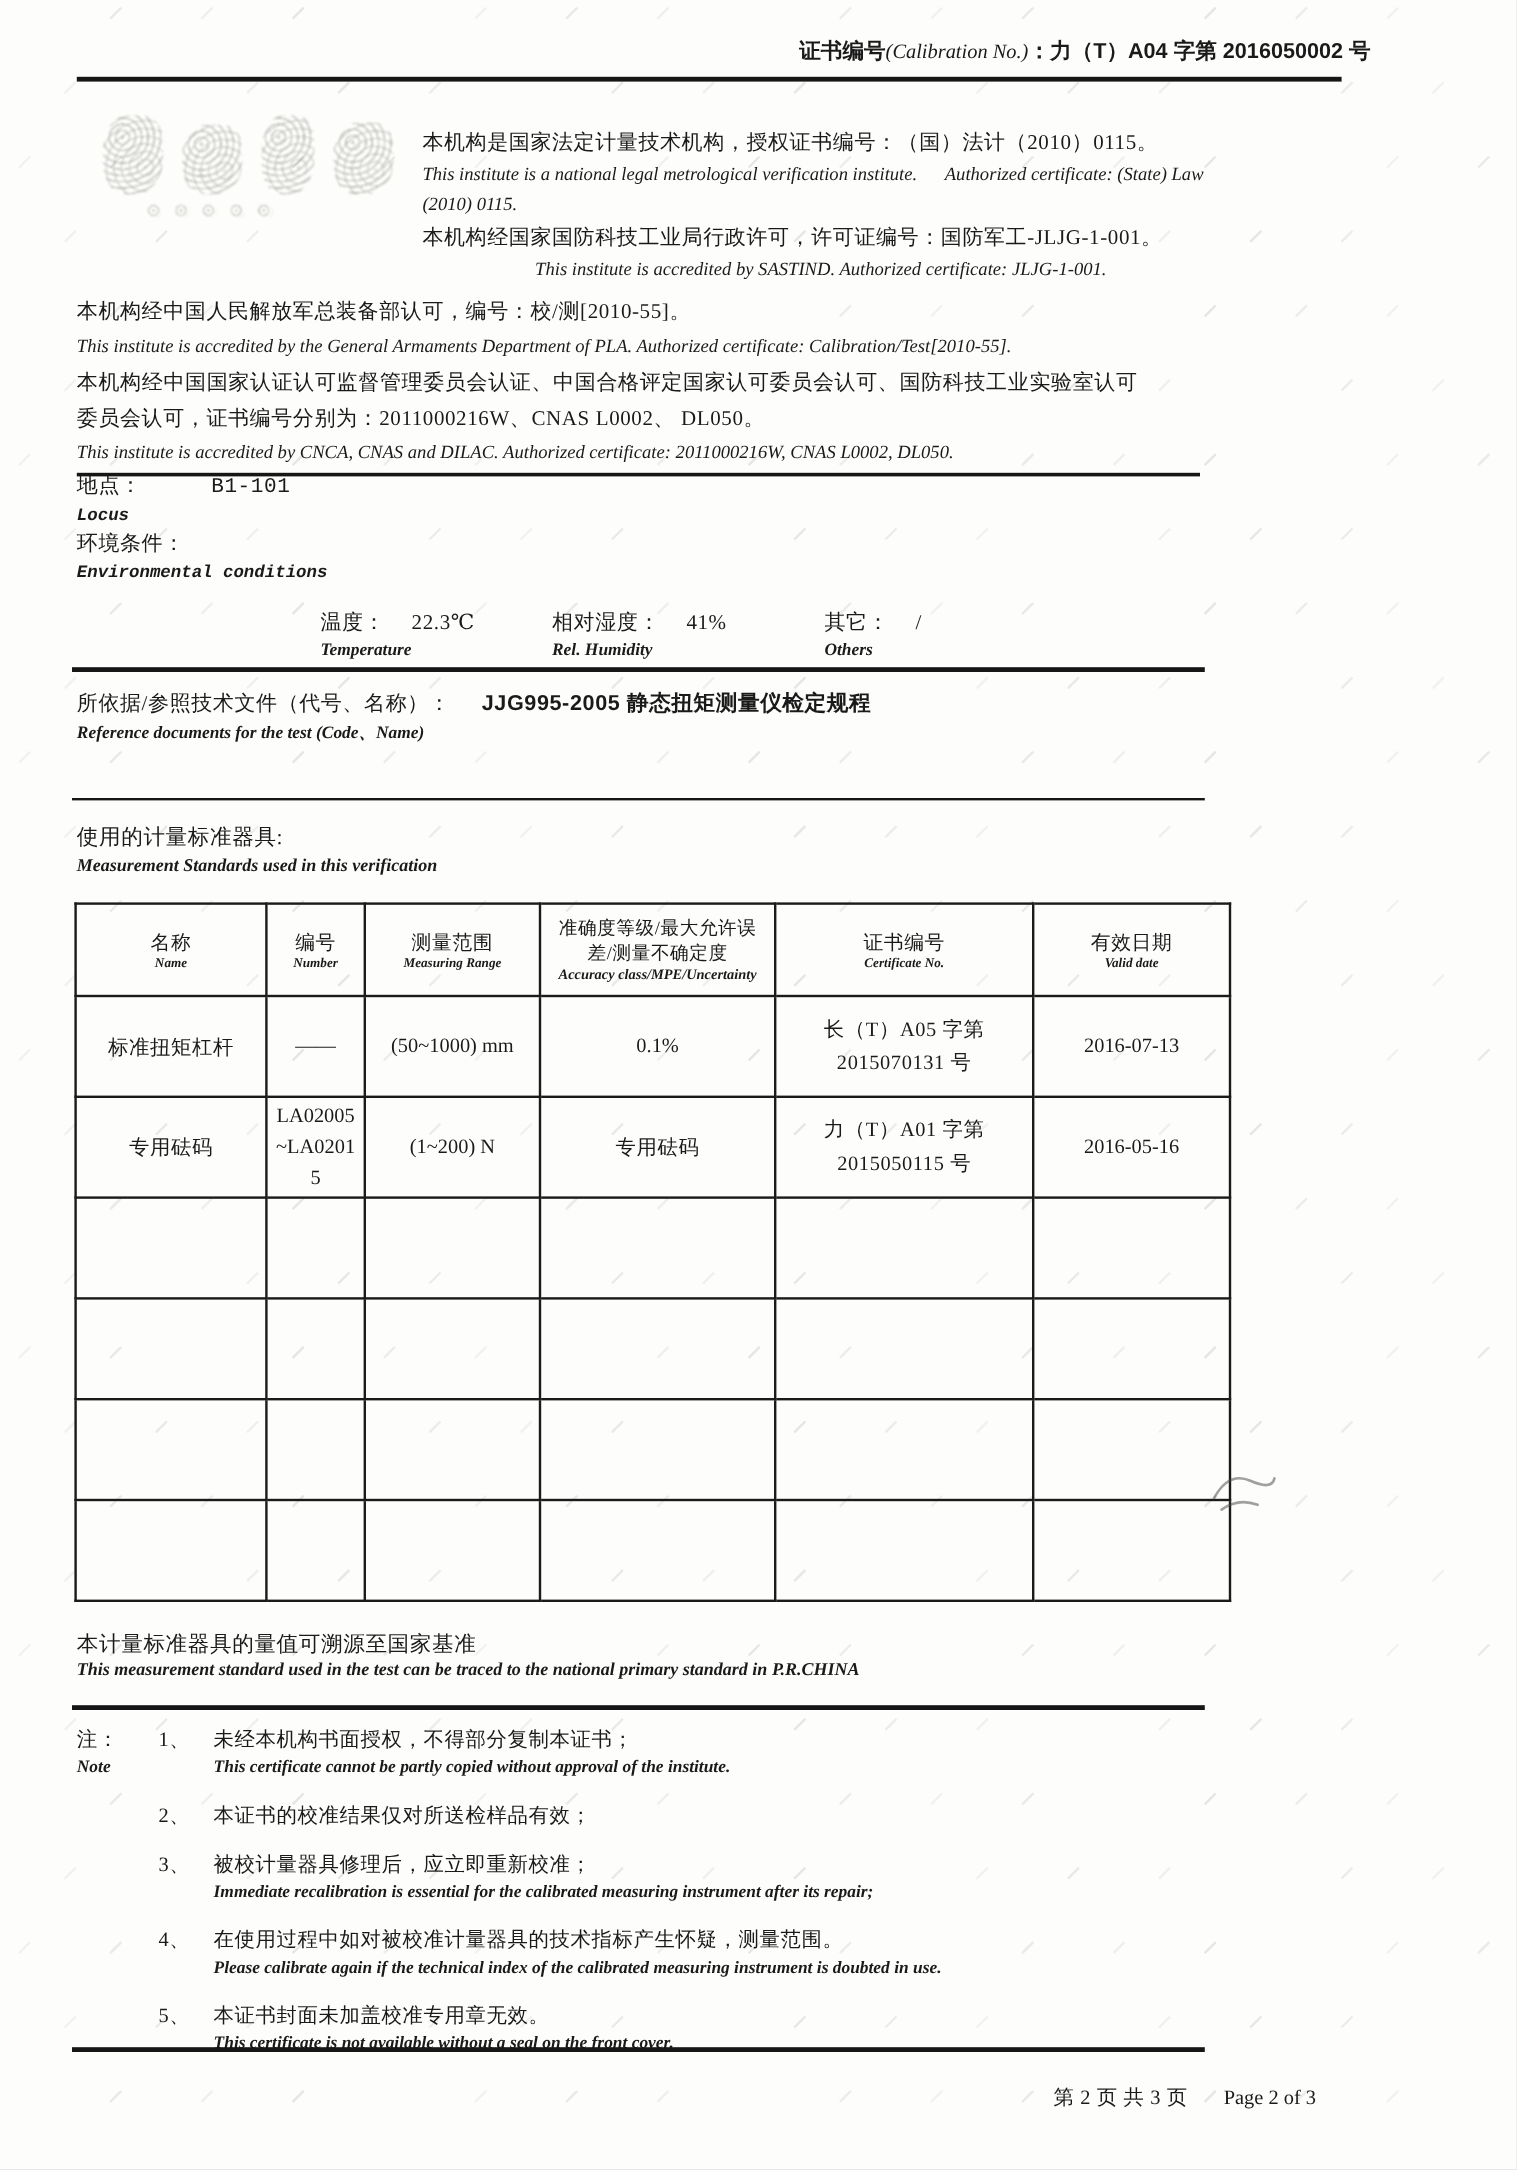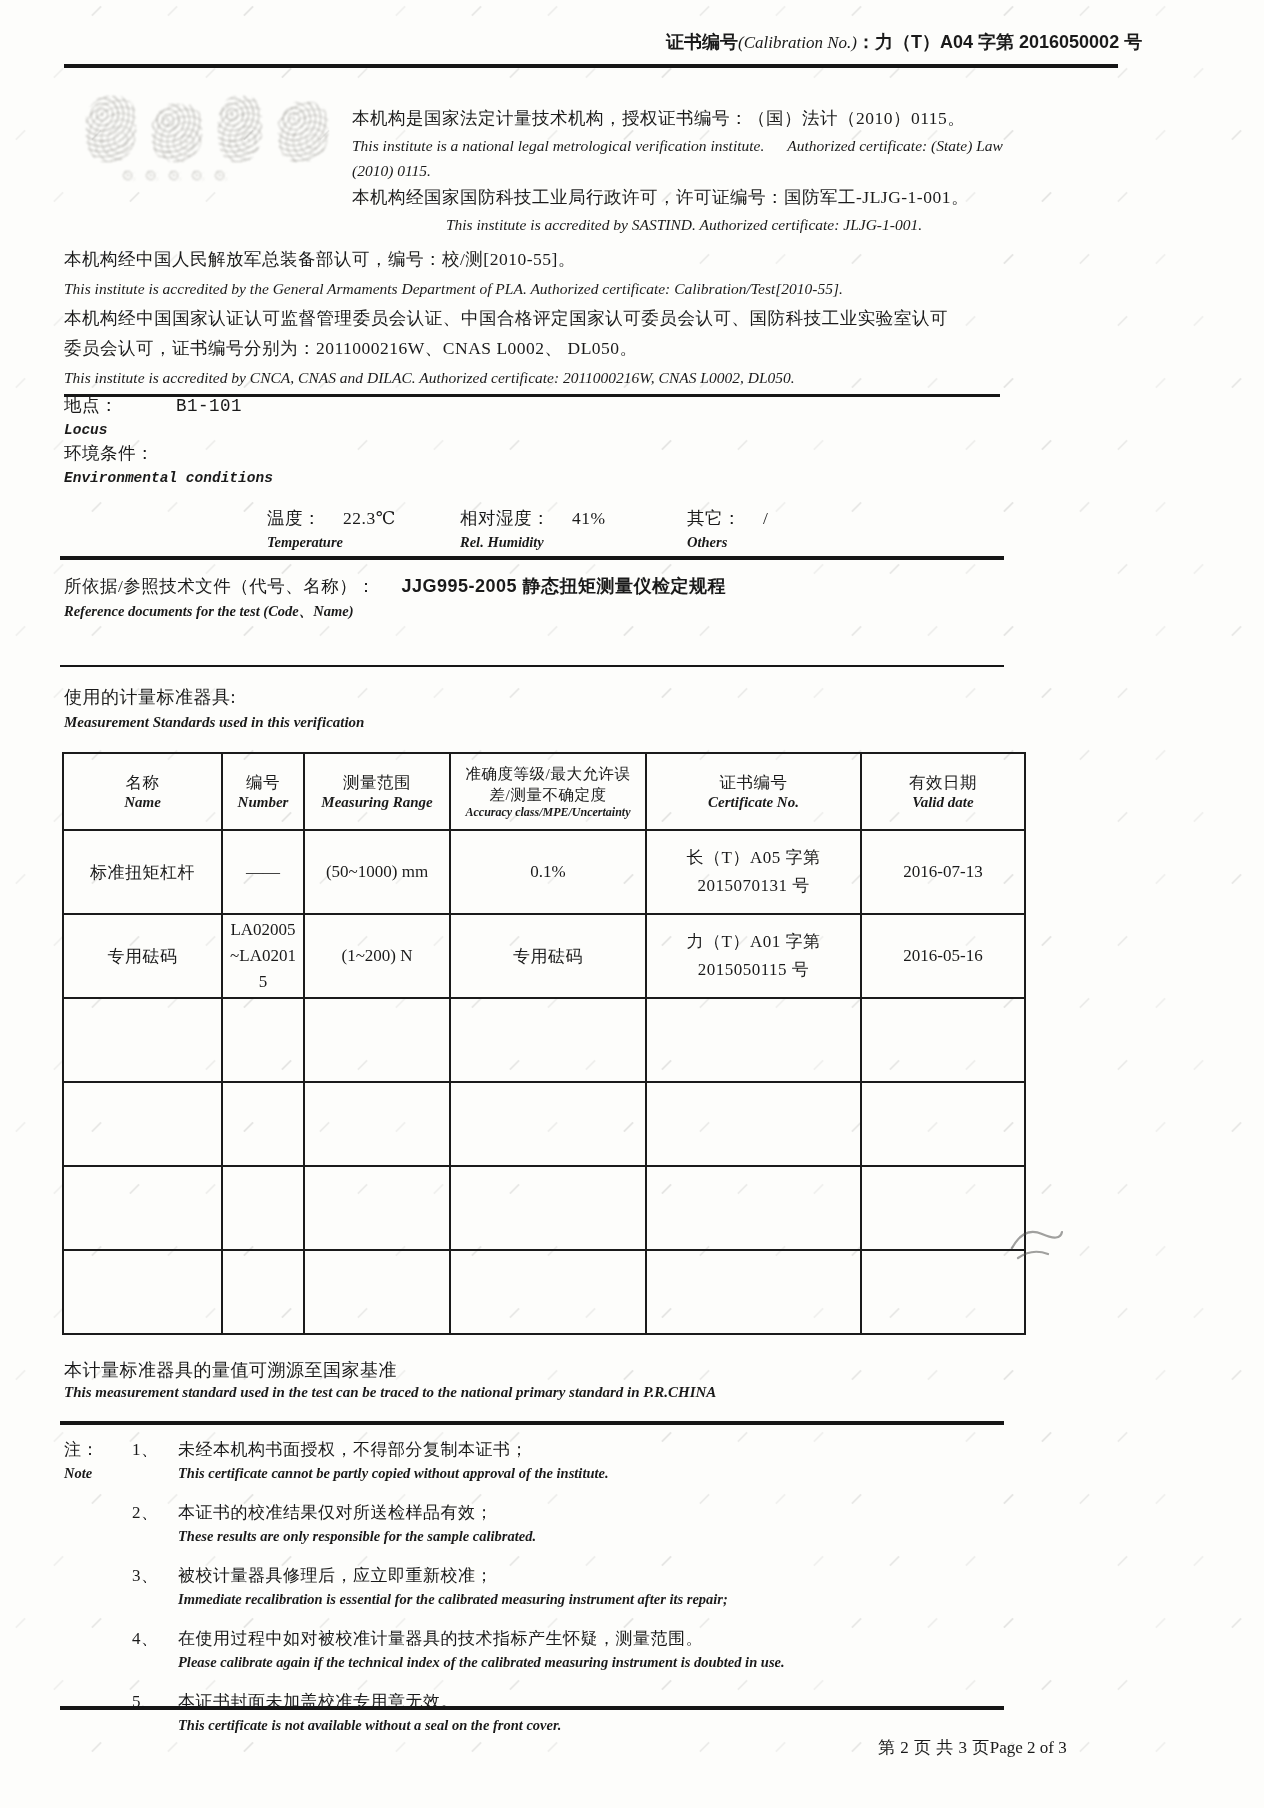--- a/index.html
+++ b/index.html
@@ -78,21 +78,21 @@
   }
   .std-table td, .std-table th {
     border: 2px solid #1b1b1b;
     text-align: center; vertical-align: middle;
     padding: 2px 6px;
     font-weight: normal;
   }
   .std-table th { height: 77px; }
   .std-table td { height: 84px; font-size: 17px; }
   .th-zh { font-size: 16.5px; line-height: 22px; letter-spacing: .5px; }
-  .th-en { font-size: 15px; }
+  .th-en { font-size: 11px; }
   .th-small .th-zh { font-size: 15.5px; line-height: 21px; }
   .th-small .th-en { font-size: 12px; }
   .cell-num { word-break: break-all; font-size: 15.5px; line-height: 26px; }
   .cell-cert { font-size: 17px; line-height: 28px; }
   .empty-cell { height: 84px; }
 
   
   .trace-block { top: 1356px; left: 64px; }
   .trace-zh { font-size: 18px; line-height: 28px; }
   .trace-en { font-size: 15px; }
@@ -103,21 +103,21 @@
   .note-head .nzh { font-size: 17px; line-height: 24px; }
   .note-head .nen { font-size: 14.5px; line-height: 22px; }
   .note-items { margin-left: 68px; }
   .note-item { margin-bottom: 17px; }
   .note-line-zh { font-size: 17px; line-height: 24px; display: flex; }
   .note-no { width: 46px; flex: 0 0 46px; }
   .note-en { font-size: 14.5px; line-height: 22px; margin-left: 46px; }
 
   
   .footer { top: 1736px; left: 878px; font-size: 17px; white-space: nowrap; }
-  .footer .en-part { font-style: normal; }
+  .footer .en-part { font-style: normal; margin-left: 30px; }
 
   
   .watermarks { position: absolute; inset: 0; pointer-events: none; }
   .wm-tick {
     position: absolute; width: 13px; height: 2px;
     background: rgba(110,110,108,.16);
     transform: rotate(-45deg);
   }
   .pen-mark { position: absolute; top: 1218px; left: 1008px; opacity: .65; }
 </style>
@@ -666,21 +666,20 @@
             <span class="note-no">1、</span>
             <span>未经本机构书面授权，不得部分复制本证书；</span>
           </div>
         <div class="note-en en-b">This certificate cannot be partly copied without approval of the institute.</div>
       </div>
       <div class="note-item">
         <div class="note-line-zh zh">
             <span class="note-no">2、</span>
             <span>本证书的校准结果仅对所送检样品有效；</span>
           </div>
-        <div class="note-en en-b">These results are only responsible for the sample calibrated.</div>
       </div>
       <div class="note-item">
         <div class="note-line-zh zh">
             <span class="note-no">3、</span>
             <span>被校计量器具修理后，应立即重新校准；</span>
           </div>
         <div class="note-en en-b">Immediate recalibration is essential for the calibrated measuring instrument after its repair;</div>
       </div>
       <div class="note-item">
         <div class="note-line-zh zh">

